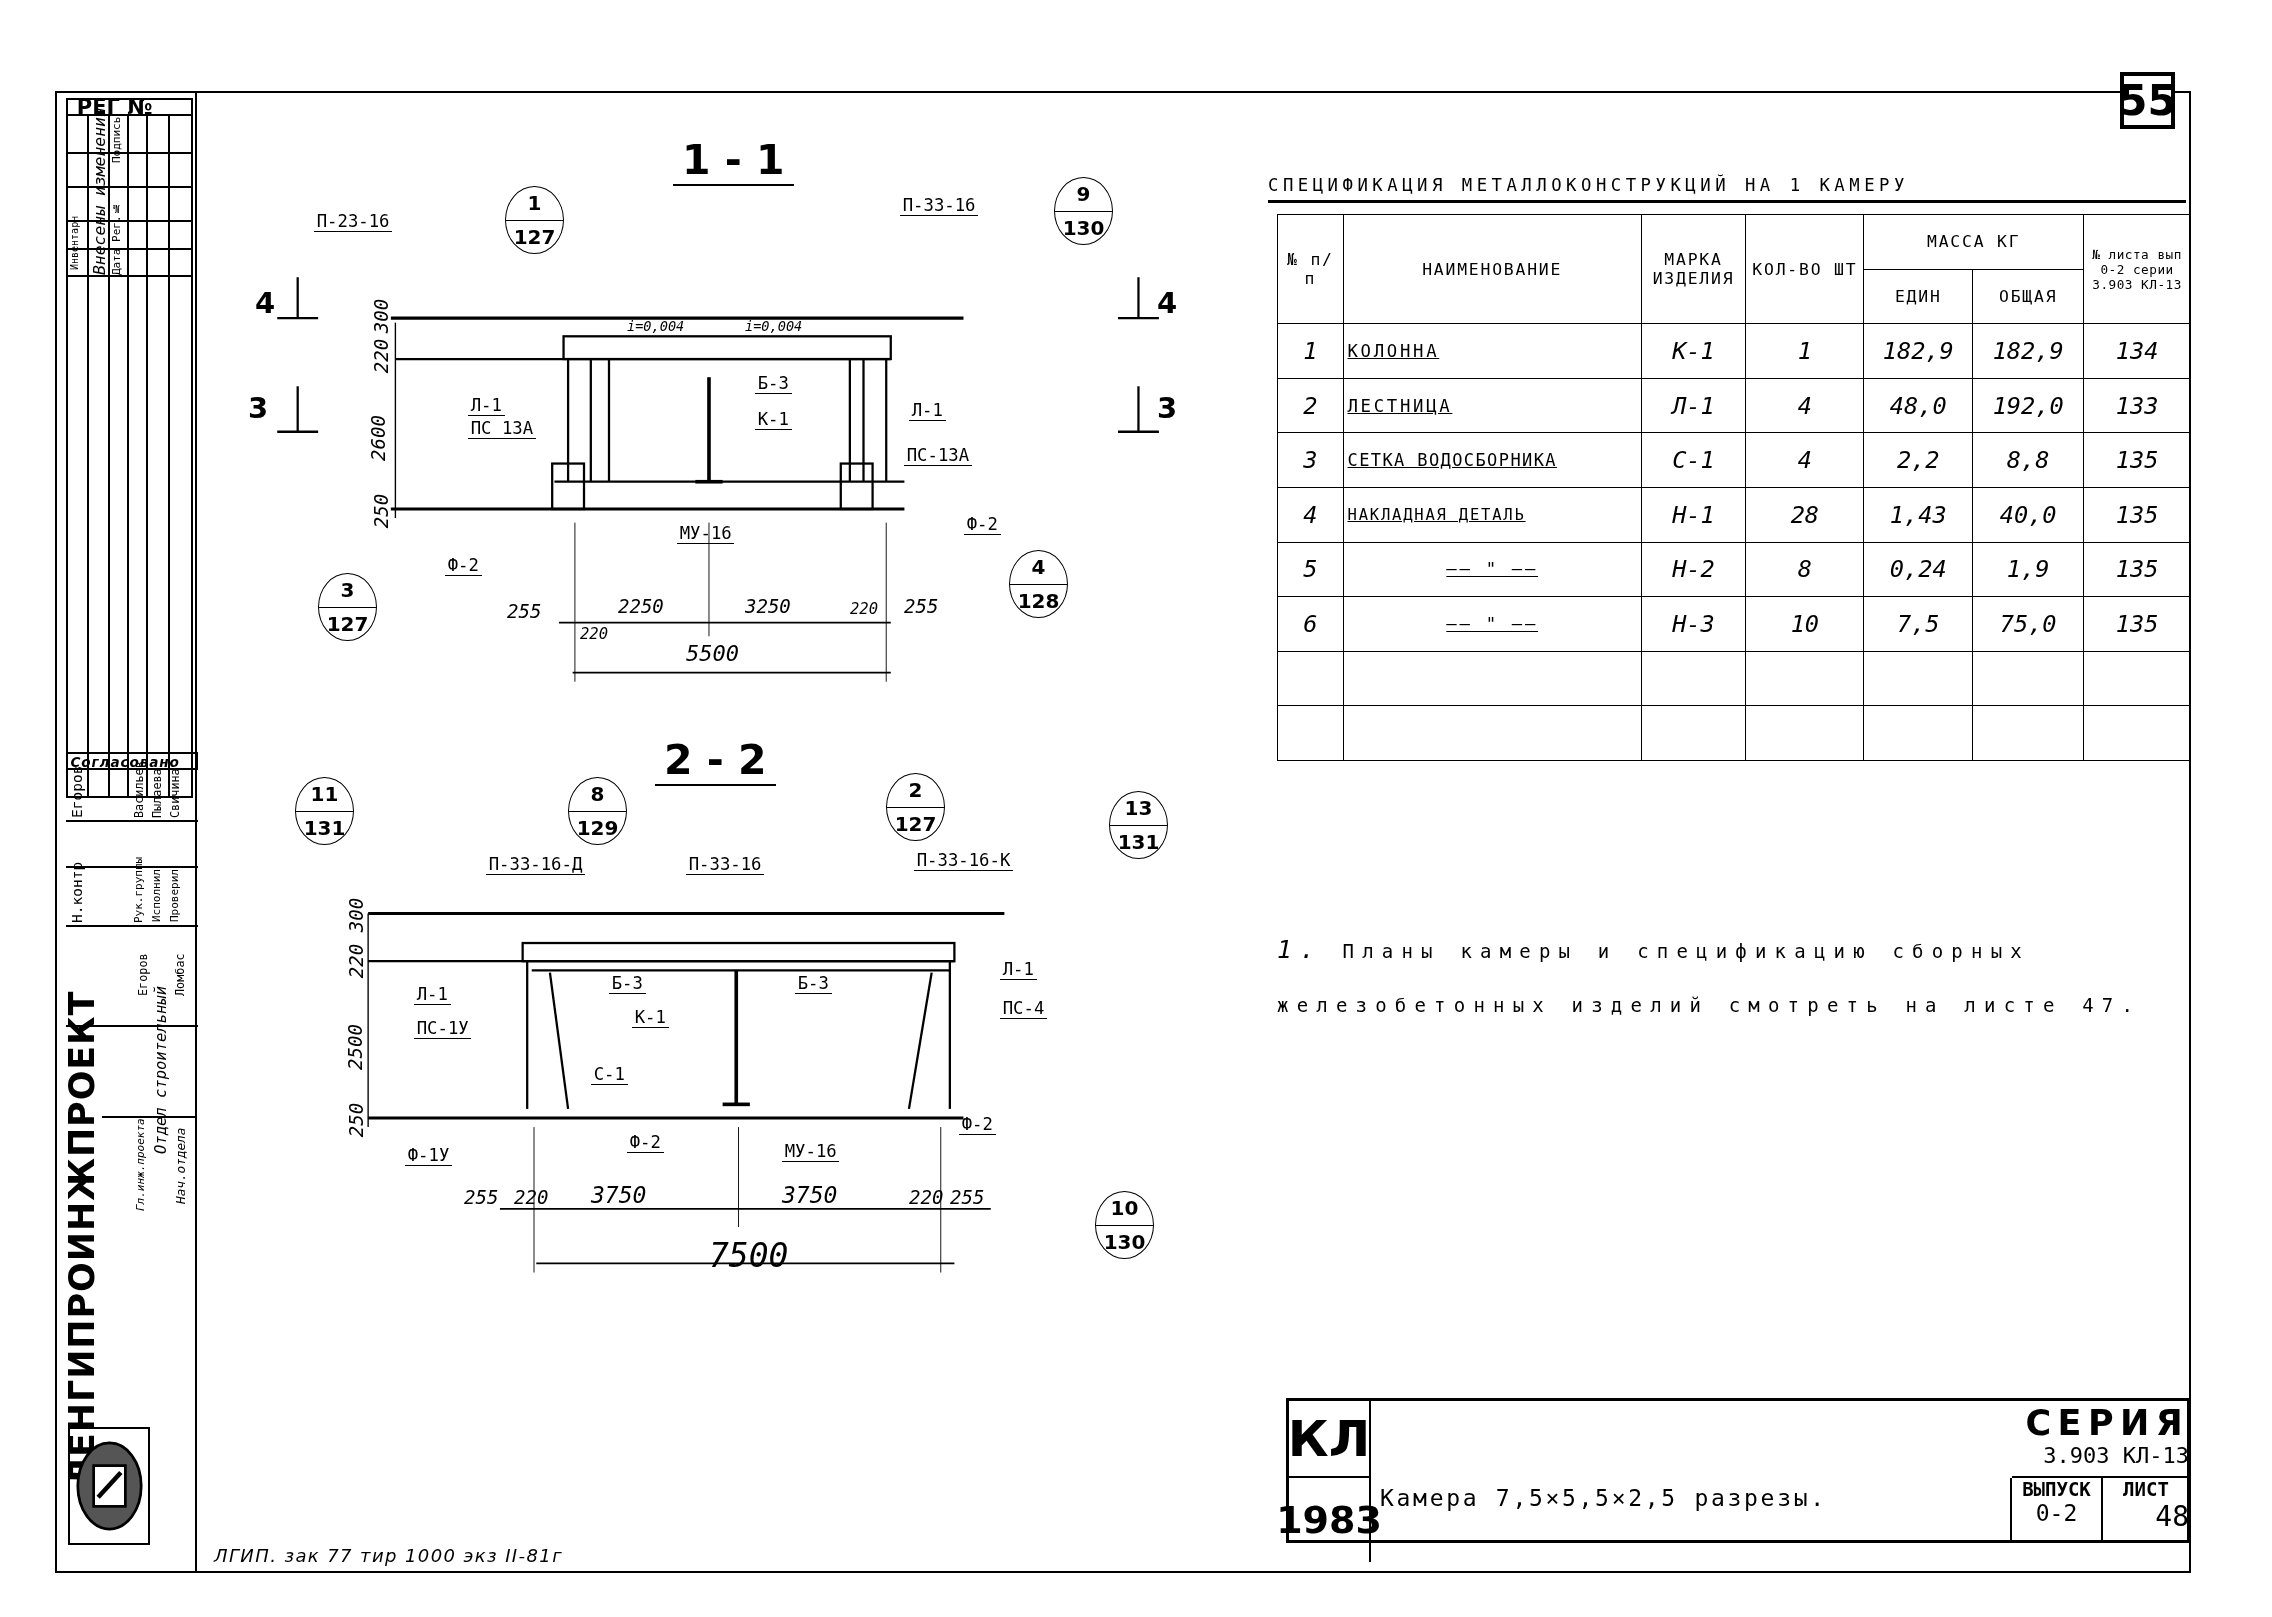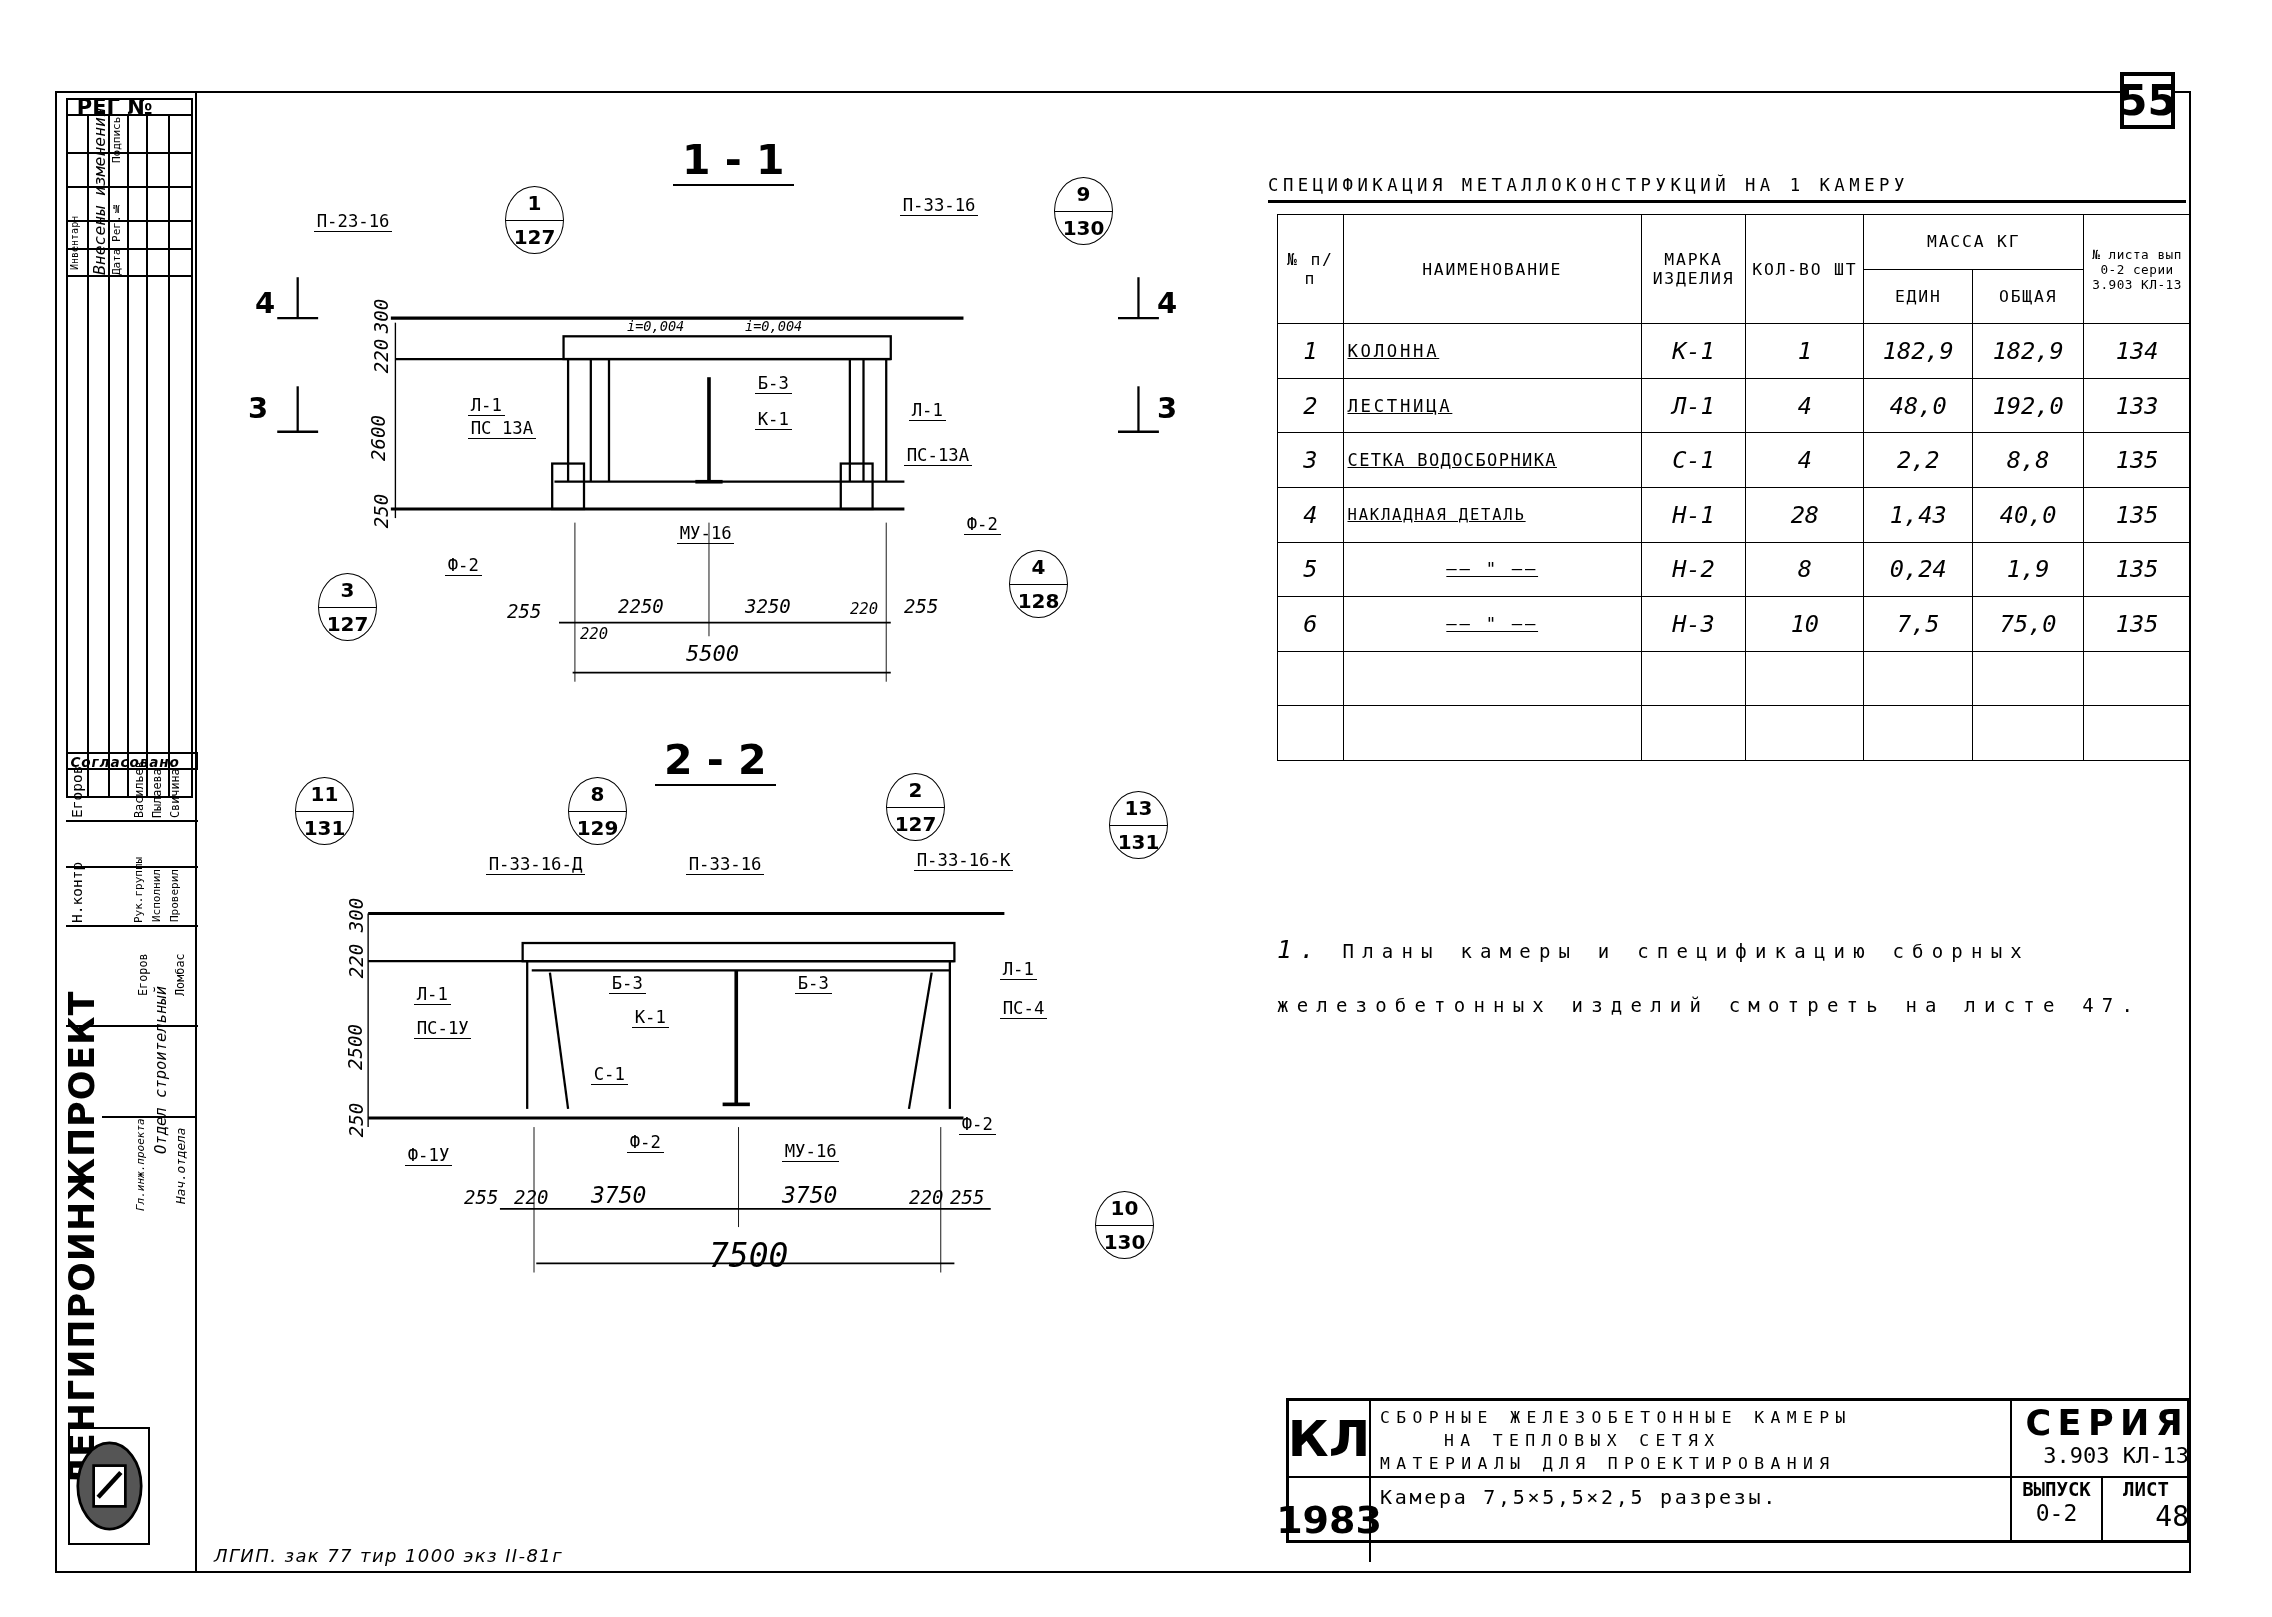--- a/index.html
+++ b/index.html
@@ -359,26 +359,21 @@
 </table>
 
 <div class="note">
   <span style="font-style:italic;font-size:24.5px;">1.</span>
   <span>Планы камеры и спецификацию сборных железобетонных изделий смотреть на листе 47.</span>
 </div>
 
 <div class="tb">
   <div class="cell" style="left:0;top:0;width:82px;height:77px;border-right:2.7px solid #000;border-bottom:2.7px solid #000;font:bold 50px 'DejaVu Sans',sans-serif;display:flex;align-items:center;justify-content:center;">КЛ</div>
   <div class="cell" style="left:0;top:77px;width:82px;height:84px;border-right:2.7px solid #000;font:bold 38px 'DejaVu Sans',sans-serif;display:flex;align-items:center;justify-content:center;">1983</div>
-  <div class="cell" style="left:82px;top:0;width:641px;height:77px;border-right:2.7px solid #000;border-bottom:2.7px solid #000;padding:4.5px 9px;font-size:16.4px;letter-spacing:6.4px;line-height:23px;">
-    <div>СБОРНЫЕ ЖЕЛЕЗОБЕТОННЫЕ КАМЕРЫ</div>
-    <div style="padding-left:64px;">НА ТЕПЛОВЫХ СЕТЯХ</div>
-    <div>МАТЕРИАЛЫ ДЛЯ ПРОЕКТИРОВАНИЯ</div>
-  </div>
-  <div class="cell" style="left:82px;top:77px;width:641px;height:64px;border-right:2.7px solid #000;padding:7px 9px;font-size:20px;letter-spacing:2.7px;">Камера 7,5×5,5×2,5 разрезы.</div>
+  <div class="cell" style="left:82px;top:77px;width:641px;height:64px;border-right:2.7px solid #000;padding:7px 9px;font-size:23px;letter-spacing:2.7px;">Камера 7,5×5,5×2,5 разрезы.</div>
   <div class="cell" style="left:723px;top:0;width:177px;height:77px;border-bottom:2.7px solid #000;text-align:right;">
     <div style="font:bold 35px 'DejaVu Sans',sans-serif;letter-spacing:6.4px;margin-top:1.8px;">СЕРИЯ</div>
     <div style="font-size:22px;">3.903 КЛ-13</div>
   </div>
   <div class="cell" style="left:723px;top:77px;width:91px;height:64px;border-right:2.7px solid #000;text-align:center;font-size:19px;">
     <div style="font-weight:bold;">ВЫПУСК</div>
     <div style="font-size:23px;">0-2</div>
   </div>
   <div class="cell" style="left:814px;top:77px;width:86px;height:64px;text-align:center;font-size:19px;">
     <div style="font-weight:bold;">ЛИСТ</div>

